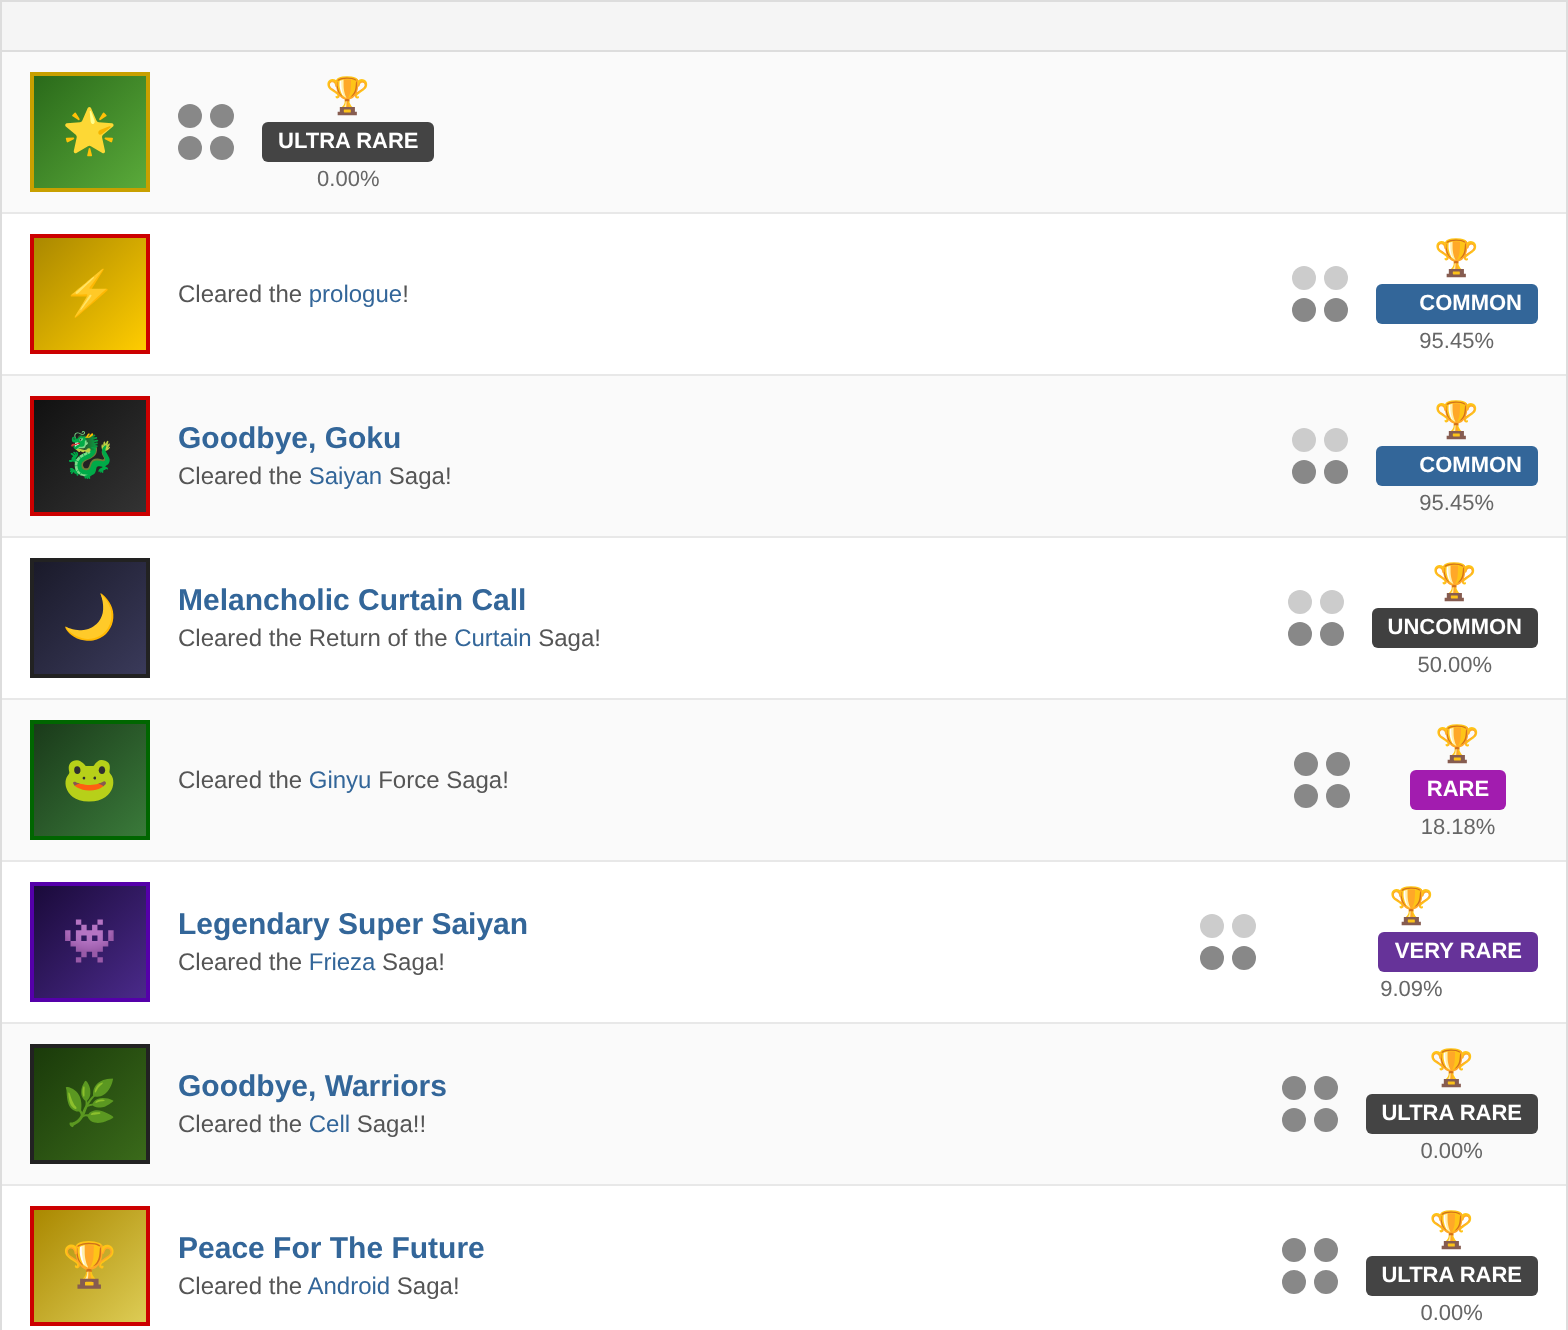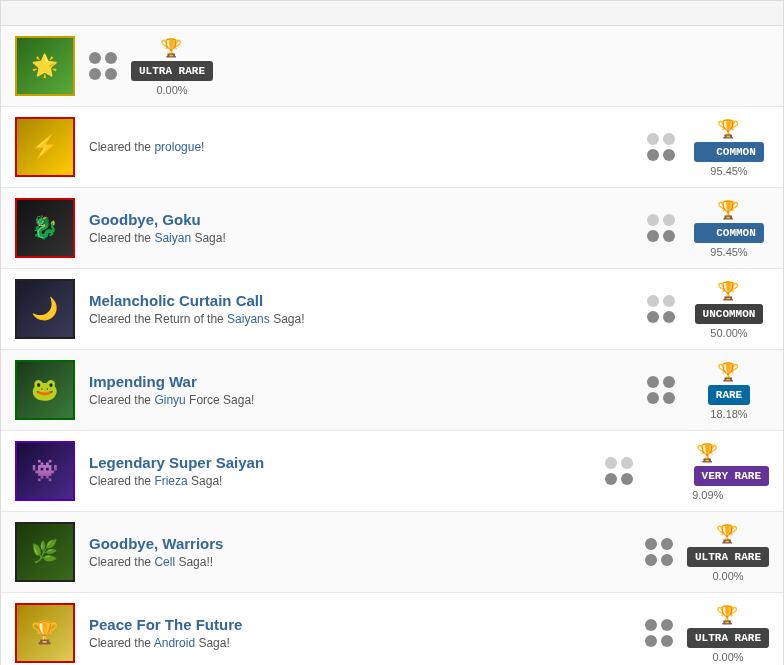--- a/index.html
+++ b/index.html
@@ -108,26 +108,25 @@
     .trophy-icon.gold { color: #c8a000; }
     .trophy-icon.bronze { color: #b05020; }
     .rarity-badge {
       padding: 4px 8px;
       border-radius: 3px;
       font-size: 11px;
       font-weight: bold;
       color: #fff;
       text-align: center;
       margin-bottom: 3px;
-      font-family: Liberation Mono, monospace;
     }
     .rarity-badge.ultra-rare { background: #444; }
     .rarity-badge.common { background: #336699; padding-left: 22px; }
     .rarity-badge.uncommon { background: #404040; }
-    .rarity-badge.rare { background: #0369a1; }
+    .rarity-badge.rare { background: #a21caf; }
     .rarity-badge.very-rare { background: #663399; margin-left: 47px; }
     .rarity-pct {
       font-size: 11px;
       color: #666;
     }
 
     
     .img-placeholder {
       width: 100%;
       height: 100%;
@@ -214,42 +213,41 @@
             <div class="rarity-pct">95.45%</div>
           </div>
         </div>
       </div>
       <div class="trophy-row">
         <div class="trophy-image dark-border">
           <div class="img-placeholder img-curtain">🌙</div>
         </div>
         <div class="trophy-info">
           <div class="trophy-name">Melancholic Curtain Call</div>
-          <div class="trophy-desc">Cleared the Return of the <span class="highlight">Saiyans</span> Saga!</div>
+          <div class="trophy-desc">Cleared the Return of the <span class="highlight">Curtain</span> Saga!</div>
         </div>
         <div class="trophy-right">
           <div class="dots-grid">
             <div class="dot"></div>
             <div class="dot"></div>
             <div class="dot active"></div>
             <div class="dot active"></div>
           </div>
           <div class="rarity-block">
             <div class="trophy-icon bronze">🏆</div>
             <div class="rarity-badge uncommon">UNCOMMON</div>
             <div class="rarity-pct">50.00%</div>
           </div>
         </div>
       </div>
       <div class="trophy-row">
         <div class="trophy-image green-border">
           <div class="img-placeholder img-war">🐸</div>
         </div>
         <div class="trophy-info">
-          <div class="trophy-name">Impending War</div>
           <div class="trophy-desc">Cleared the <span class="highlight">Ginyu</span> Force Saga!</div>
         </div>
         <div class="trophy-right">
           <div class="dots-grid">
             <div class="dot active"></div>
             <div class="dot active"></div>
             <div class="dot active"></div>
             <div class="dot active"></div>
           </div>
           <div class="rarity-block">

